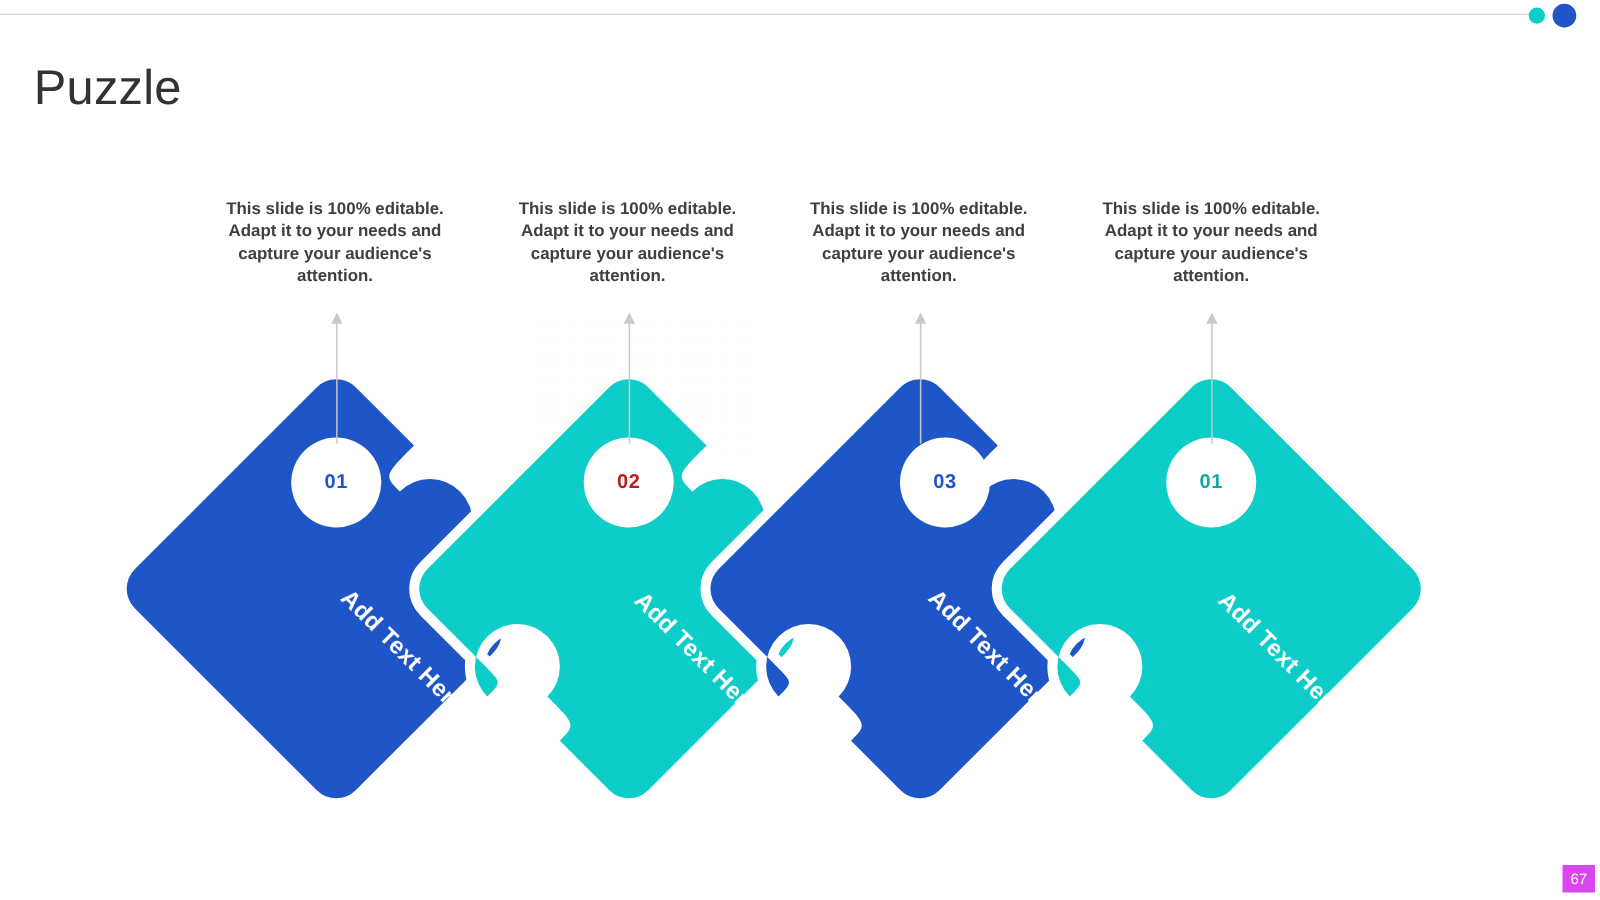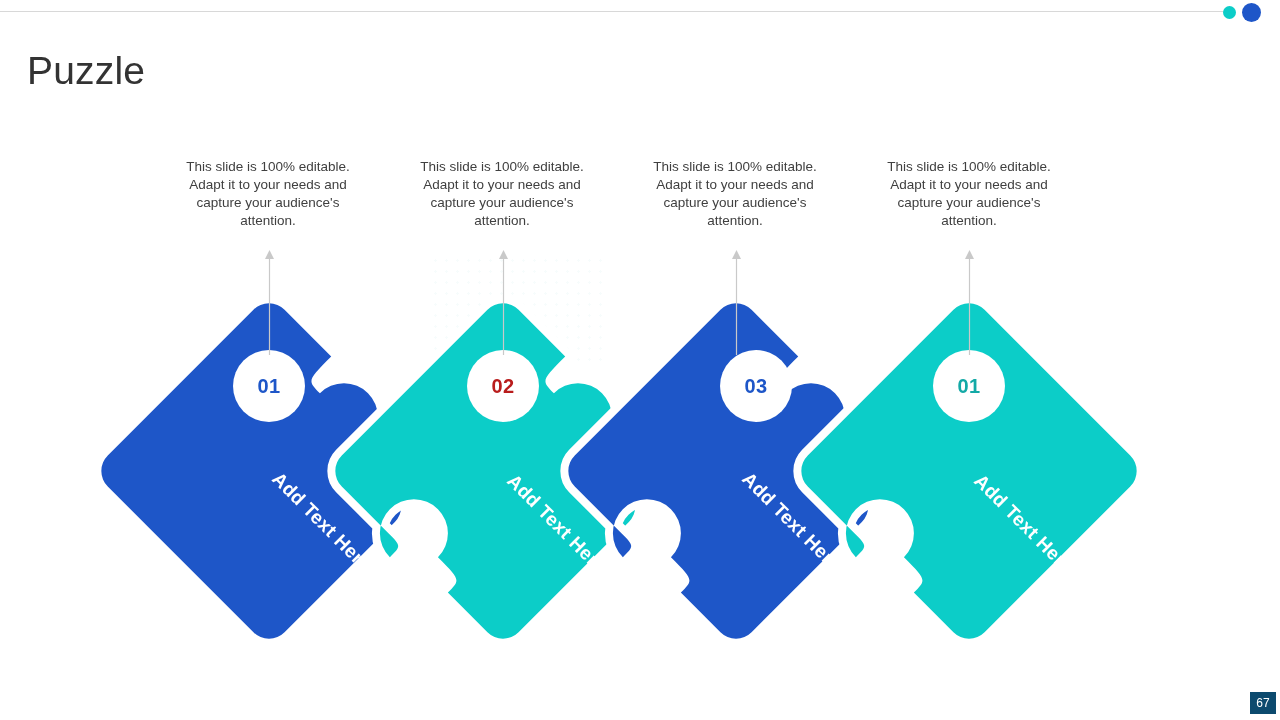--- a/index.html
+++ b/index.html
@@ -78,20 +78,21 @@
 
   
   .desc {
     position: absolute;
     width: 200px;
     text-align: center;
     font-size: 13.5px;
     line-height: 18px;
     color: #404040;
     top: 158px;
+    font-weight: bold;
   }
   .desc.d1 { left: 168px; }
   .desc.d2 { left: 402px; }
   .desc.d3 { left: 635px; }
   .desc.d4 { left: 869px; }
 
   
   .arrow {
     position: absolute;
     top: 250px;
@@ -117,21 +118,21 @@
   
   .badge {
     position: absolute;
     width: 72px;
     height: 72px;
     border-radius: 50%;
     background: #ffffff;
     display: flex;
     align-items: center;
     justify-content: center;
-    font-size: 20px;
+    font-size: 16px;
     font-weight: 700;
     letter-spacing: 0.5px;
     top: 350px;
   }
   .badge.b1 { left: 233px; color: #1e56c8; }
   .badge.b2 { left: 467px; color: #b91c1c; }
   .badge.b3 { left: 720px; color: #1e56c8; }
   .badge.b4 { left: 933px; color: #13a9a6; }
 
   
@@ -150,21 +151,21 @@
   .caption.c3 { left: 753px; top: 468px; }
   .caption.c4 { left: 985px; top: 470px; }
 
   
   .page-badge {
     position: absolute;
     right: 4px;
     bottom: 6px;
     width: 26px;
     height: 22px;
-    background: #0c4a6e;
+    background: #d946ef;
     color: #ffffff;
     font-size: 12px;
     display: flex;
     align-items: center;
     justify-content: center;
   }
 </style>
 </head>
 <body>
 

